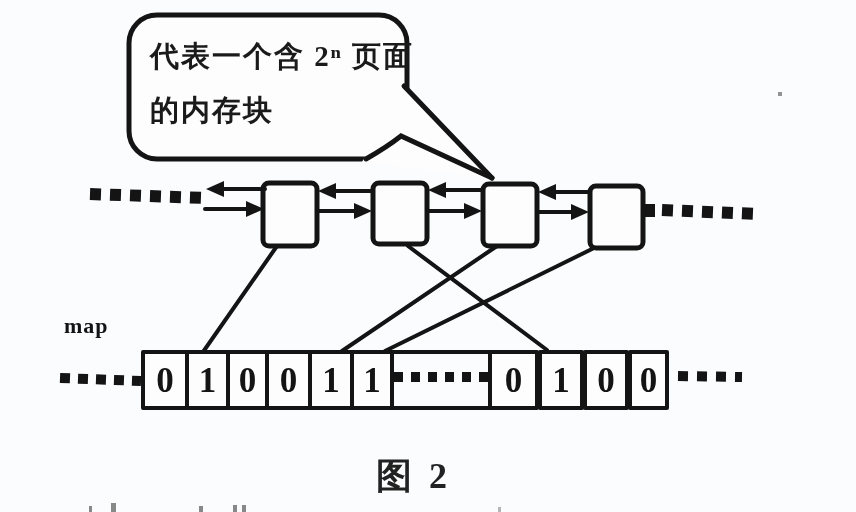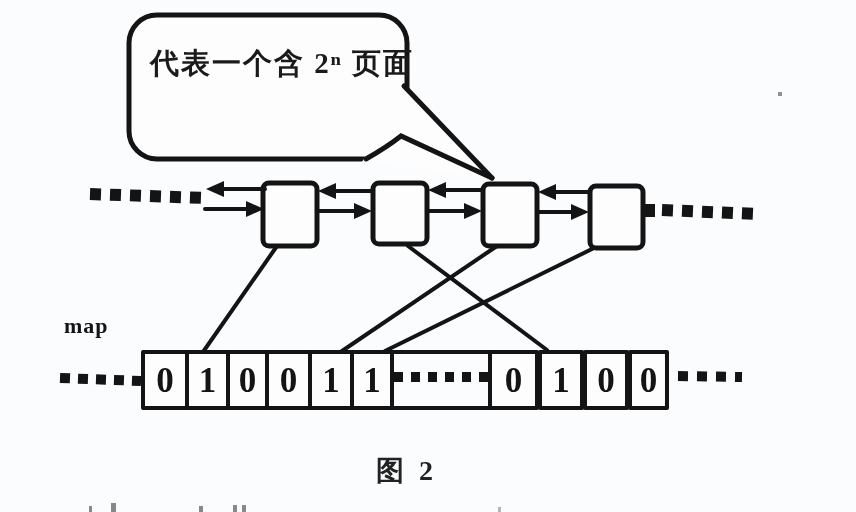--- a/index.html
+++ b/index.html
@@ -10,36 +10,36 @@
     overflow:hidden;
     font-family:"Liberation Serif","DejaVu Serif",serif;
   }
   svg{position:absolute;left:0;top:0;}
   .ink-line{stroke:#141414;fill:none;stroke-linecap:round;}
   .ink-fill{fill:#141414;stroke:none;}
   .node-box{fill:#fdfdfe;stroke:#141414;stroke-width:5;stroke-linejoin:round;}
   .cell-box{fill:#fdfdfe;stroke:#141414;stroke-width:4;stroke-linejoin:round;}
   .dotline{stroke:#141414;fill:none;stroke-linecap:butt;}
   .bubble-text{
-    position:absolute;left:150px;top:36px;width:252px;
+    position:absolute;left:150px;top:29px;width:252px;
     color:#1a1a1a;font-weight:700;font-size:29px;line-height:54px;
     letter-spacing:2px;white-space:nowrap;
   }
   .map-label{
     position:absolute;left:64px;top:313px;
     color:#141414;font-weight:700;font-size:22px;letter-spacing:1px;
   }
   .bit{
     position:absolute;top:356px;height:50px;width:44px;
     line-height:50px;text-align:center;
     color:#141414;font-weight:700;font-size:35px;
   }
   .caption{
     position:absolute;left:376px;top:452px;
-    color:#222;font-weight:600;font-size:28px;letter-spacing:4px;
+    color:#222;font-weight:600;font-size:36px;letter-spacing:4px;
   }
   .artifact{position:absolute;background:#4a4a4a;opacity:.65;}
   .speck{position:absolute;left:778px;top:92px;width:4px;height:4px;background:#777;opacity:.8;}
 </style>
 </head>
 <body>
 
 <div class="canvas">
 
   <svg width="856" height="512" viewBox="0 0 856 512">
@@ -110,20 +110,21 @@
       <rect x="540" y="352" width="42" height="56" class="cell-box"></rect>
       <rect x="585" y="352" width="42" height="56" class="cell-box"></rect>
       <rect x="630" y="352" width="37" height="56" class="cell-box"></rect>
 
       <line x1="678" y1="376" x2="742" y2="377" class="dotline" stroke-width="10" stroke-dasharray="10 9"></line>
     </g>
   </svg>
 
   <div class="bubble-text">
     <div>代表一个含 2ⁿ 页面</div>
+    <div>的内存块</div>
   </div>
 
   <div class="map-label">map</div>
 
   <div class="bit" style="left:143px;width:44px">0</div>
   <div class="bit" style="left:187px;width:41px">1</div>
   <div class="bit" style="left:228px;width:39px">0</div>
   <div class="bit" style="left:267px;width:43px">0</div>
   <div class="bit" style="left:310px;width:42px">1</div>
   <div class="bit" style="left:352px;width:40px">1</div>

